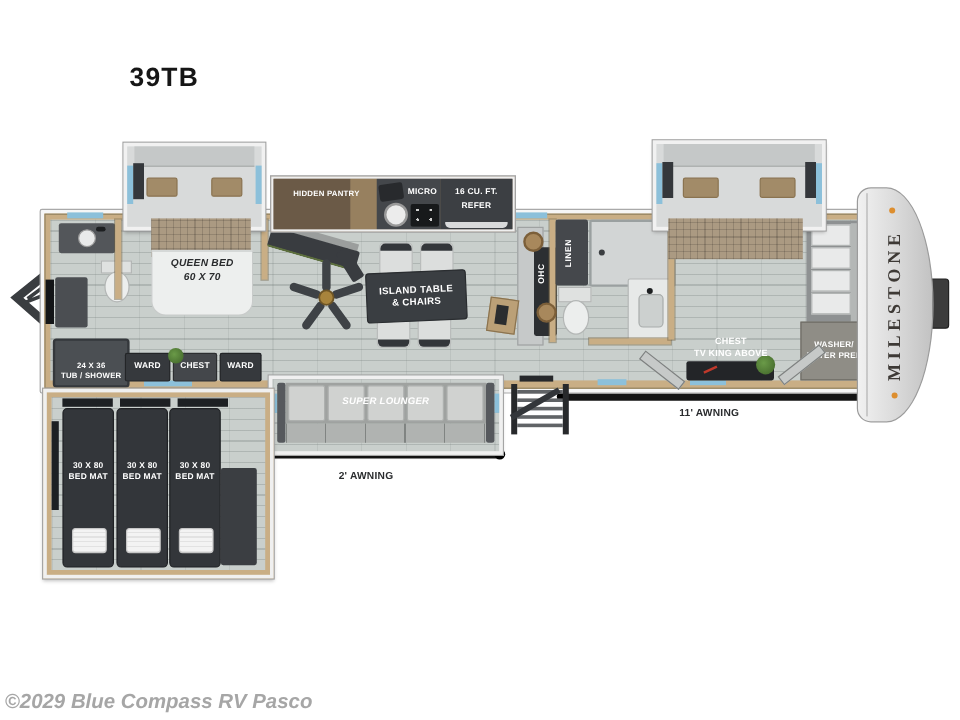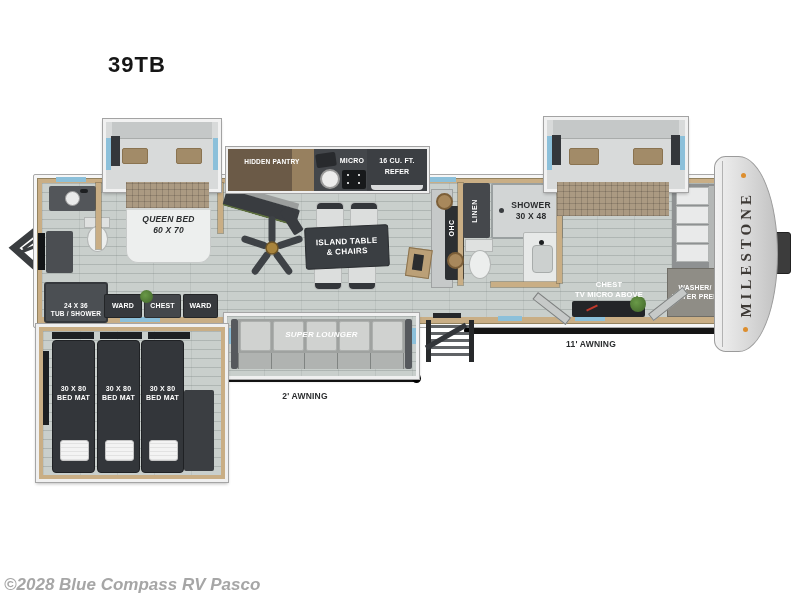--- a/index.html
+++ b/index.html
@@ -172,24 +172,20 @@
     <div class="abs lblw" style="left:141px;top:7px;width:56px;font-size:7px;text-align:center;line-height:1.5;">
       <span style="display:block;">16 CU. FT.</span>
       <span style="display:block;">REFER</span>
     </div>
   </div>
 
   <div class="abs" style="left:463px;top:183px;width:27px;height:55px;background:#45484c;border-radius:2px;z-index:3;"></div>
   <div class="abs lblw" style="left:457px;top:205px;width:40px;height:12px;font-size:7px;text-align:center;letter-spacing:.5px;transform:rotate(-90deg);z-index:6;">LINEN</div>
   <div class="abs" style="left:491px;top:183px;width:68px;height:52px;background:#d2d5d5;border:2px solid #9aa0a0;border-radius:2px;z-index:3;">
     <div class="abs" style="left:6px;top:23px;width:5px;height:5px;background:#3a3d40;border-radius:50%;"></div>
-    <div class="cl lbld" style="font-size:8.5px;padding-left:8px;">
-      <span>SHOWER</span>
-      <span>30 X 48</span>
-    </div>
   </div>
   <div class="abs" style="left:465px;top:239px;width:26px;height:11px;background:#dfe1e0;border:1px solid #b3b6b5;z-index:3;"></div>
   <div class="abs" style="left:469px;top:250px;width:20px;height:27px;background:#eceeed;border:1px solid #b3b6b5;border-radius:50%;z-index:3;"></div>
   <div class="abs" style="left:523px;top:232px;width:35px;height:51px;background:#e7e9e8;border:1px solid #b5b8b7;border-radius:2px;z-index:3;">
     <div class="abs" style="left:8px;top:12px;width:19px;height:26px;background:#ccd0cf;border:1px solid #a8acab;border-radius:4px;"></div>
     <div class="abs" style="left:15px;top:7px;width:5px;height:5px;background:#1d1f21;border-radius:50%;"></div>
   </div>
   <div class="abs wall" style="left:491px;top:282px;width:68px;height:5px;z-index:3;"></div>
   <div class="abs wall" style="left:557px;top:183px;width:5px;height:100px;z-index:3;"></div>
 
@@ -218,21 +214,21 @@
   </div>
 
   <div class="abs rot" style="left:538px;top:292px;width:40px;height:7px;background:#c6c9c8;border:1px solid #7e8180;transform:rotate(38deg);z-index:3;"></div>
   <div class="abs rot" style="left:648px;top:314px;width:42px;height:7px;background:#c6c9c8;border:1px solid #7e8180;transform:rotate(-38deg);z-index:3;"></div>
   <div class="abs" style="left:572px;top:301px;width:73px;height:16px;background:#232528;border-radius:2px;z-index:3;">
     <div class="abs" style="left:14px;top:6px;width:12px;height:2px;background:#c0392b;transform:rotate(-25deg);"></div>
   </div>
   <div class="abs" style="left:630px;top:296px;width:16px;height:16px;border-radius:50%;background:radial-gradient(circle at 40% 40%, #6a9a48, #3f6328);z-index:4;"></div>
   <div class="abs lblw" style="left:563px;top:280px;width:92px;font-size:7.5px;text-align:center;line-height:1.3;z-index:6;">
     <span style="display:block;">CHEST</span>
-    <span style="display:block;">TV MICRO ABOVE</span>
+    <span style="display:block;">TV KING ABOVE</span>
   </div>
 
   <div class="abs" style="left:772px;top:232px;width:17px;height:40px;background:#3c3c3c;border:1px solid #222;border-radius:3px;z-index:4;"></div>
   <div class="abs" style="left:714px;top:156px;width:62px;height:194px;z-index:5;border:1px solid #9b9b9b;
               border-radius:12px 40px 40px 12px / 12px 100px 100px 12px;
               background:linear-gradient(90deg,#f1f1f1 0%,#dddddd 45%,#c2c2c2 100%);">
     <div class="abs" style="left:7px;top:4px;bottom:4px;width:1px;background:#b2b2b2;"></div>
     <div class="cl" style="z-index:6;">
       <span style="writing-mode:vertical-rl;transform:rotate(180deg);font-family:'Liberation Serif',serif;
                    font-size:15px;font-weight:600;letter-spacing:4px;color:#3d3935;">MILESTONE</span>
@@ -304,15 +300,15 @@
       <div class="cl lblw" style="justify-content:flex-start;padding-top:44px;font-size:7px;">
         <span>30 X 80</span>
         <span>BED MAT</span>
       </div>
       <div class="abs" style="left:7px;top:99px;width:27px;height:19px;background:#f3f3f3;border:1px solid #c6c6c6;border-radius:3px;
                   background-image:repeating-linear-gradient(0deg, rgba(0,0,0,.07) 0 1px, rgba(0,0,0,0) 1px 4px);"></div>
     </div>
     <div class="abs" style="left:145px;top:63px;width:30px;height:81px;background:#3b3e42;border-radius:2px;"></div>
   </div>
 
-  <div class="abs" style="left:4px;top:575px;font-size:17px;font-style:italic;font-weight:bold;color:#a6a6a6;">©2028 Blue Compass RV Pasco</div>
+  <div class="abs" style="left:4px;top:575px;font-size:17px;font-style:italic;font-weight:bold;color:#a6a6a6;">©2029 Blue Compass RV Pasco</div>
 
 </div>
 
 </body></html>

